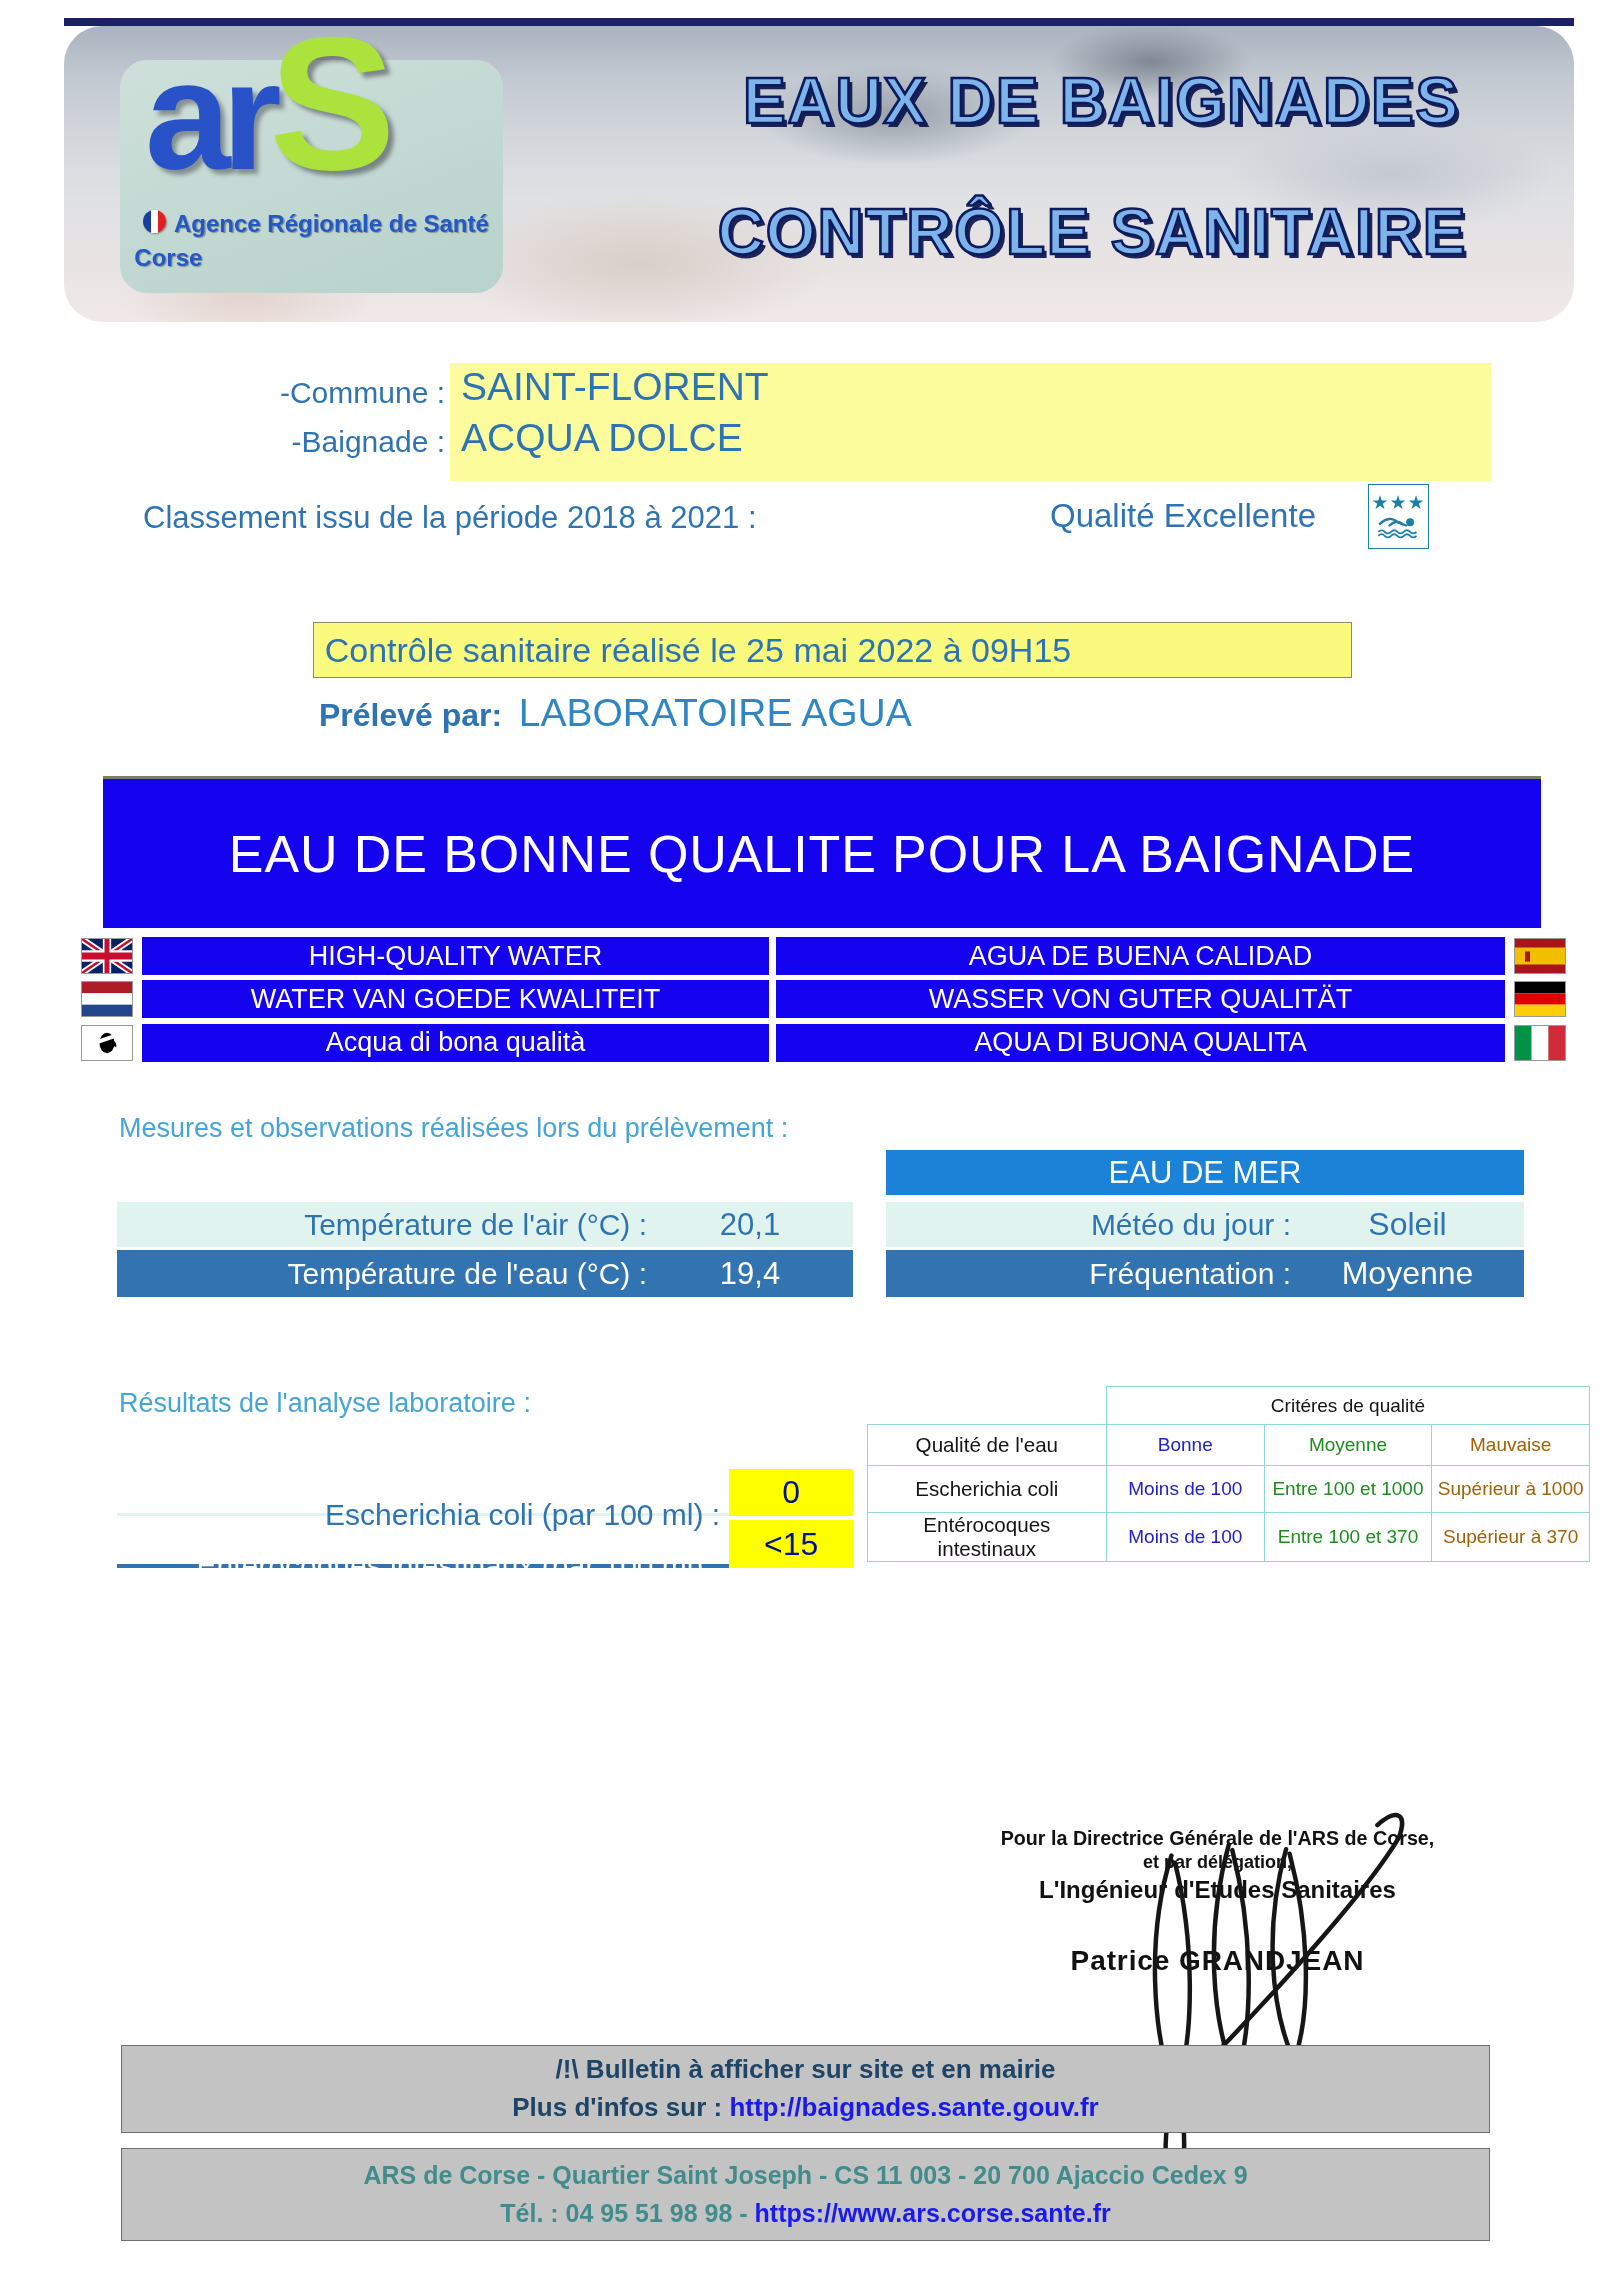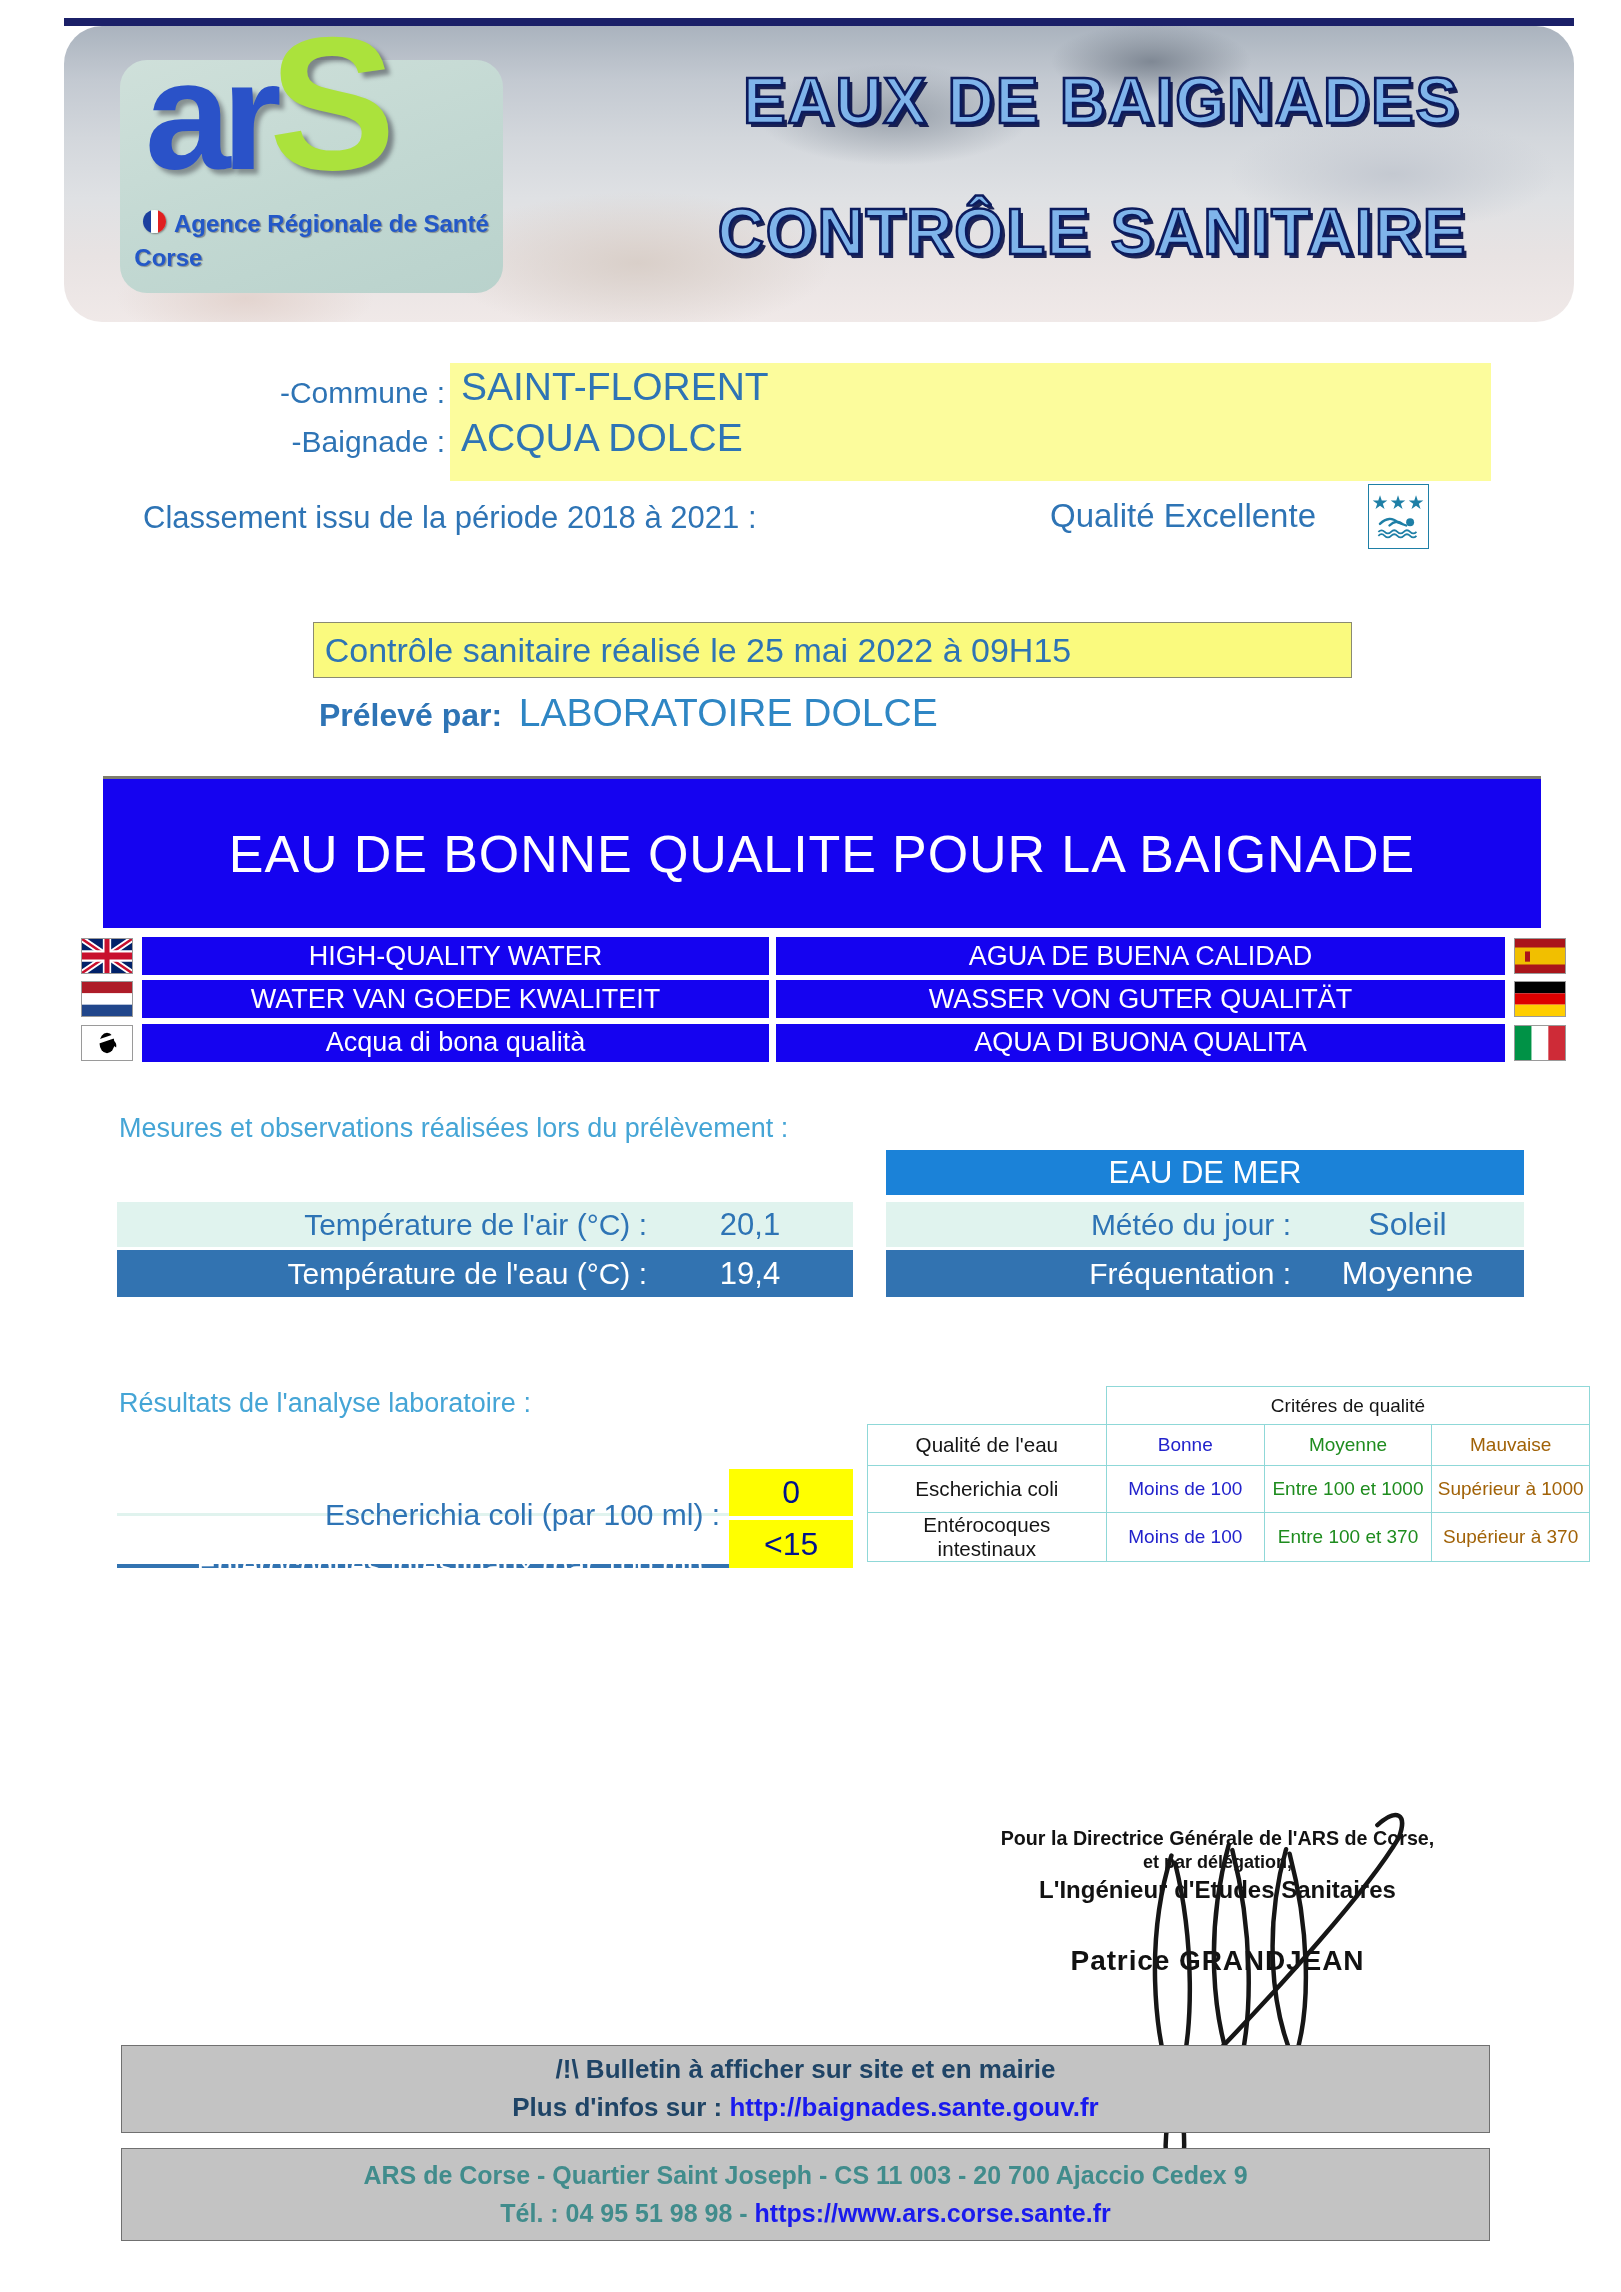--- a/index.html
+++ b/index.html
@@ -161,21 +161,21 @@
       <g stroke="#1e7fa6" stroke-width="2.2" fill="none">
         <path d="M4,25 q4,-4 8,0 t8,0 t8,0 t8,0 t8,0 t8,0"></path>
         <path d="M4,30 q4,-4 8,0 t8,0 t8,0 t8,0 t8,0 t8,0"></path>
       </g>
     </svg>
   </div>
 
   <div class="ctrl-banner">Contrôle sanitaire réalisé le 25 mai 2022 à 09H15</div>
   <div class="preleve">
     <span class="preleve-label">Prélevé par:</span>
-    <span class="preleve-value">LABORATOIRE DOLCE</span>
+    <span class="preleve-value">LABORATOIRE AGUA</span>
   </div>
 
   <div class="verdict">
     <div class="verdict-text">EAU DE BONNE QUALITE POUR LA BAIGNADE</div>
   </div>
 
   <div class="langs">
     <div class="lang-row">
       <div class="flag">
         <svg viewBox="0 0 60 30" preserveAspectRatio="none">

